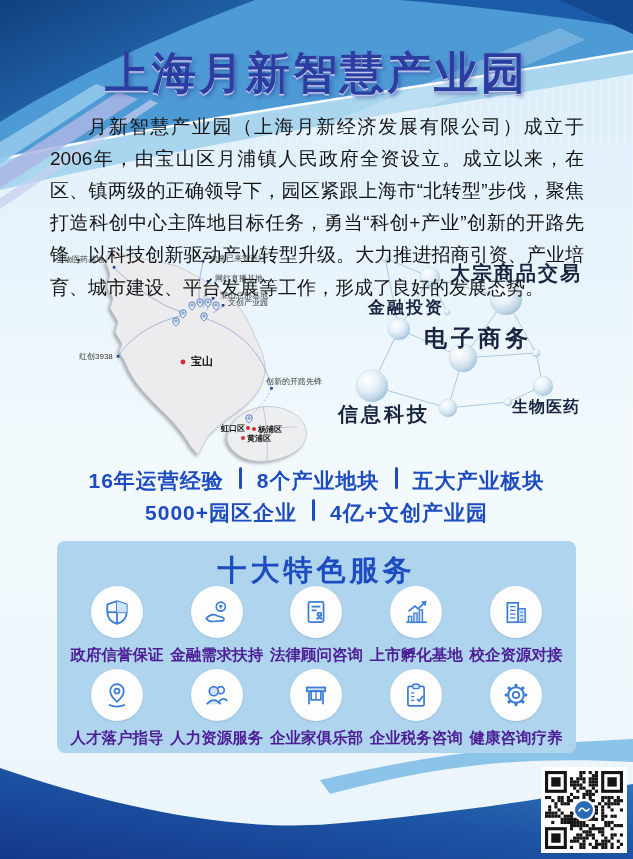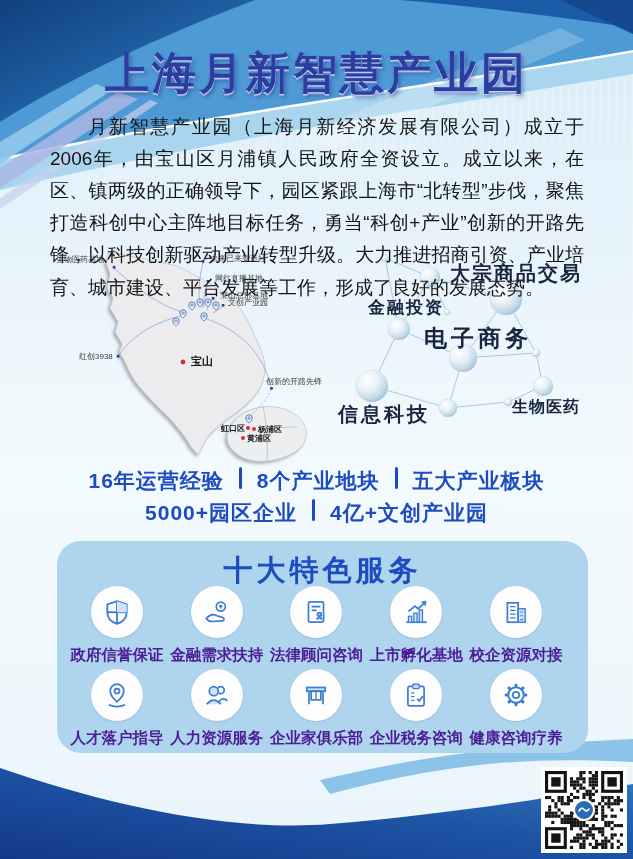--- a/index.html
+++ b/index.html
@@ -33,21 +33,21 @@
   .net-lbl{font-family:Liberation Mono, monospace;font-weight:700;color:#17253f;z-index:2;white-space:nowrap;}
   
   .stat-line{left:0;width:633px;display:flex;justify-content:center;align-items:flex-start;z-index:2;
     color:#1d4cc0;font-weight:800;font-size:21px;letter-spacing:1px;}
   #stat-line1{top:467px;}
   #stat-line2{top:499px;}
   .sep{width:3px;height:22px;background:#1d4cc0;border-radius:2px;margin:0 15px;}
   
   #card{
     left:57px; top:541px; width:519px; height:212px; z-index:2;
-    background:#aed4ee; border-radius:24px;padding-left:12px;
+    background:#aed4ee; border-radius:8px;
   }
   #card-title{
     position:absolute; left:0; top:10px; width:100%; text-align:center;
     font-size:29px; font-weight:900; letter-spacing:4px; color:#1d4cc0;
   }
   .svc-row{position:absolute;left:10px;width:499px;display:grid;grid-template-columns:repeat(5,1fr);}
   #svc-row1{top:45px;}
   #svc-row2{top:128px;}
   .svc{display:flex;flex-direction:column;align-items:center;}
   .svc-circle{width:52px;height:52px;border-radius:50%;background:#fdfdfd;

